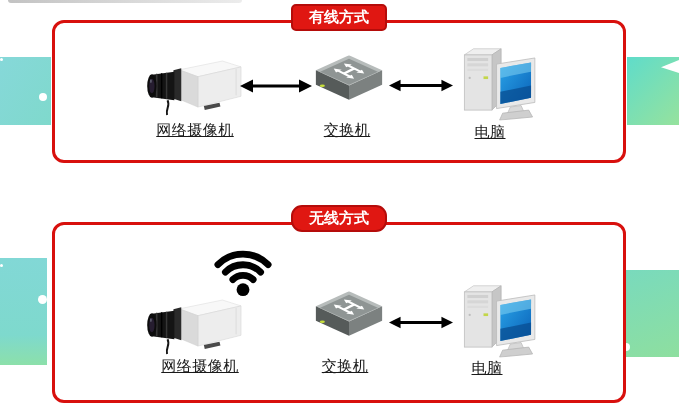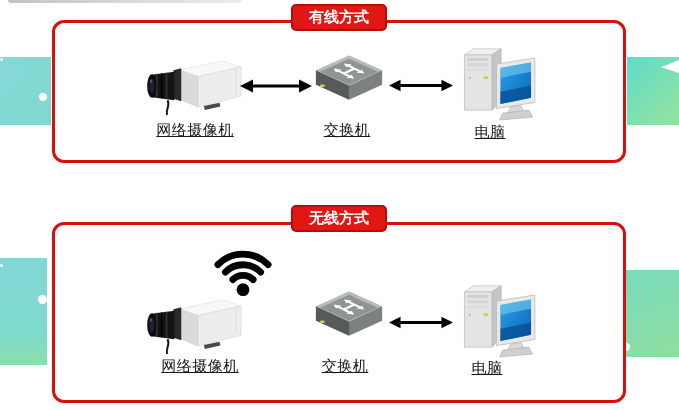--- a/index.html
+++ b/index.html
@@ -29,21 +29,21 @@
   .panel{border:3px solid #d8100d;border-radius:12px;background:#ffffff;box-sizing:border-box;}
   .panel-wired{left:52px;top:20px;width:574px;height:143px;}
   .panel-wireless{left:52px;top:222px;width:574px;height:181px;}
 
   
   .chip{transform:translateX(-50%);background:#e01712;border:2px solid #b50c0a;border-radius:5px;
     color:#ffffff;font-weight:bold;font-size:15px;display:flex;align-items:center;justify-content:center;
     padding:0 16px;height:27px;box-sizing:border-box;z-index:3;white-space:nowrap;
     font-family:"Liberation Sans",sans-serif;}
   .chip-wired{left:339px;top:4px;}
-  .chip-wireless{left:339px;top:205px;}
+  .chip-wireless{left:339px;top:205px;border-radius:11px;}
 
   
   .node-label{width:100px;text-align:center;font-size:15px;color:#1a1a1a;
     font-family:"Liberation Serif",serif;font-weight:500;letter-spacing:.5px;white-space:nowrap;text-decoration:underline;}
 
   svg{display:block;}
 </style>
 </head>
 <body>
 

